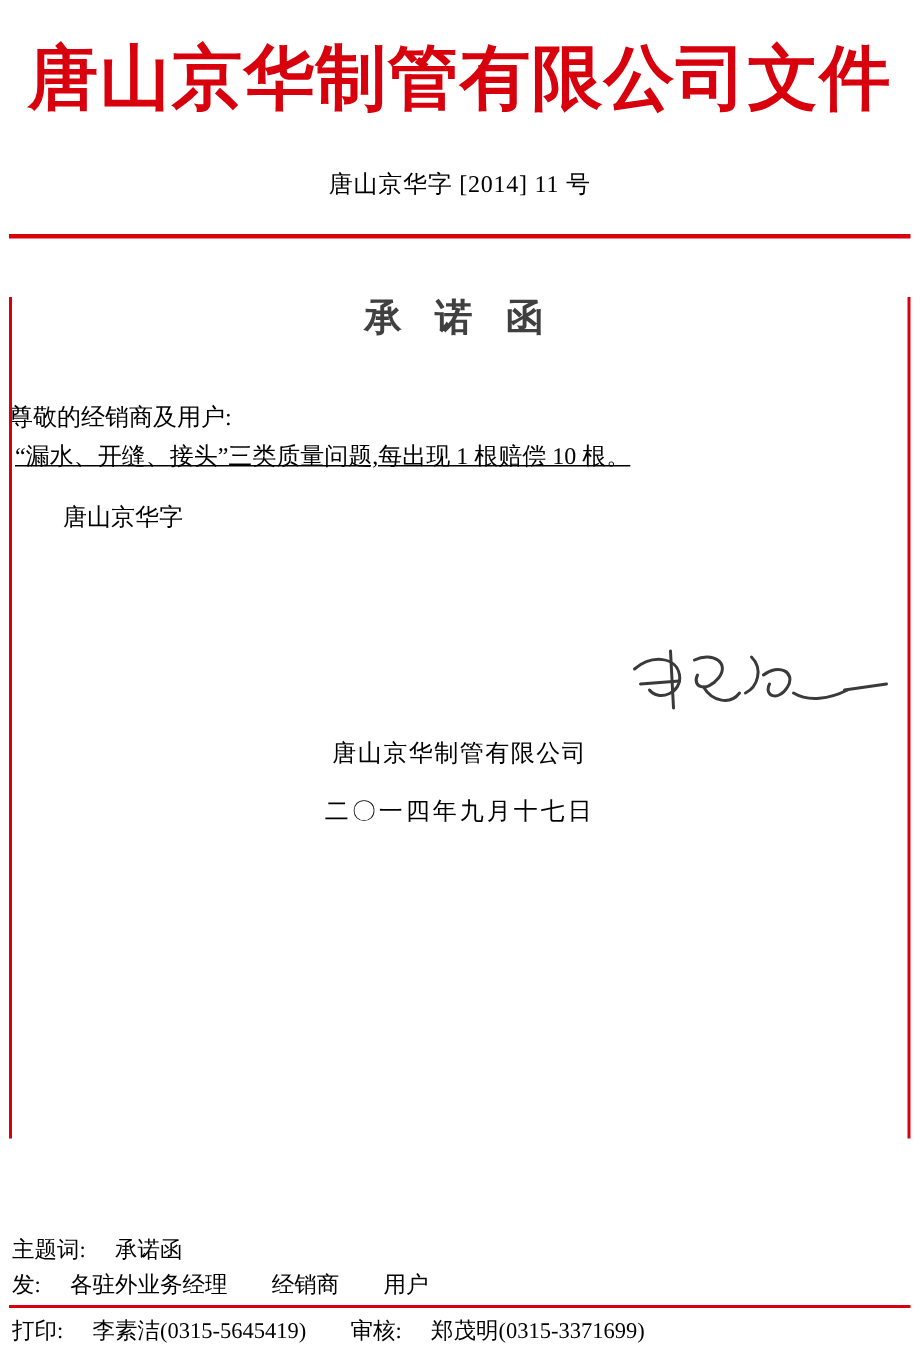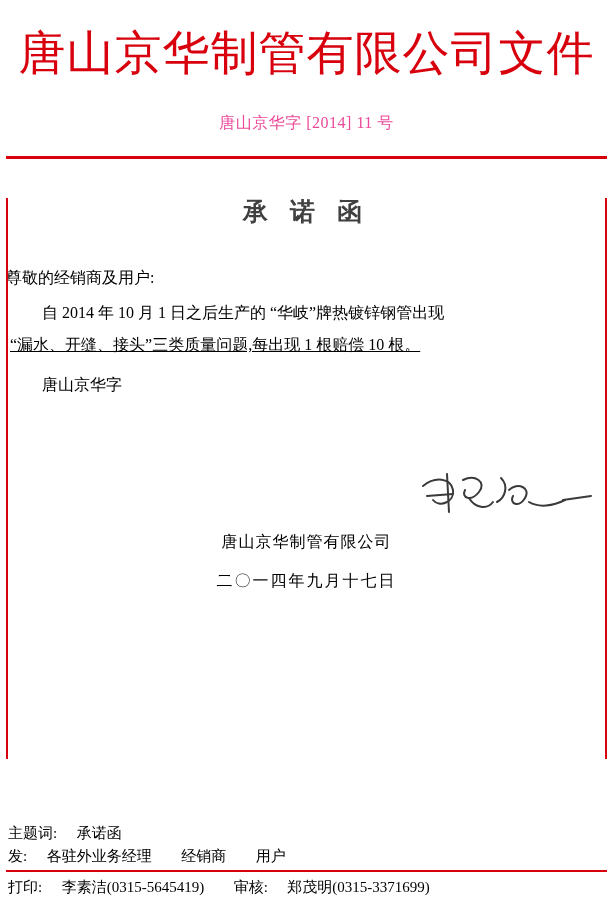--- a/index.html
+++ b/index.html
@@ -14,32 +14,32 @@
     position: relative;
     width: 613px;
     height: 909px;
     background: #ffffff;
     overflow: hidden;
     box-sizing: border-box;
   }
   .doc-title {
     text-align: center;
     color: #d8000c;
-    font-weight: normal;
+    font-weight: bold;
     font-size: 47px;
     letter-spacing: 1px;
     line-height: 1.05;
     margin: 28px 8px 0 8px;
     white-space: nowrap;
     font-family: "DejaVu Serif", "Liberation Serif", serif;
   }
   .doc-number {
     text-align: center;
     font-size: 16px;
-    color: #ec4899;
+    color: #000000;
     margin-top: 36px;
     letter-spacing: 0.5px;
   }
   .red-rule {
     height: 3px;
     background: #d8000c;
     margin: 22px 6px 0 6px;
   }
   .letter-title {
     text-align: center;
@@ -146,21 +146,20 @@
   <div class="doc-title">唐山京华制管有限公司文件</div>
 
   <div class="doc-number">唐山京华字 [2014] 11 号</div>
 
   <div class="red-rule"></div>
 
   <div class="letter-title">承 诺 函</div>
 
   <div class="salutation">尊敬的经销商及用户:</div>
 
-  <div class="para indent">自 2014 年 10 月 1 日之后生产的 “华岐”牌热镀锌钢管出现</div>
   <div class="para-tight">“漏水、开缝、接头”三类质量问题,每出现 1 根赔偿 10 根。</div>
 
   <div class="closing">唐山京华字</div>
 
   <div class="sign-block">
     <div class="signature">
       <svg width="180" height="60" viewBox="0 0 180 60" aria-hidden="true">
         <g fill="none" stroke="#3a3a3a" stroke-width="2" stroke-linecap="round">
           <path d="M10 18 C22 8, 38 10, 40 22 C42 34, 26 40, 20 32"></path>
           <path d="M14 28 L40 26"></path>

